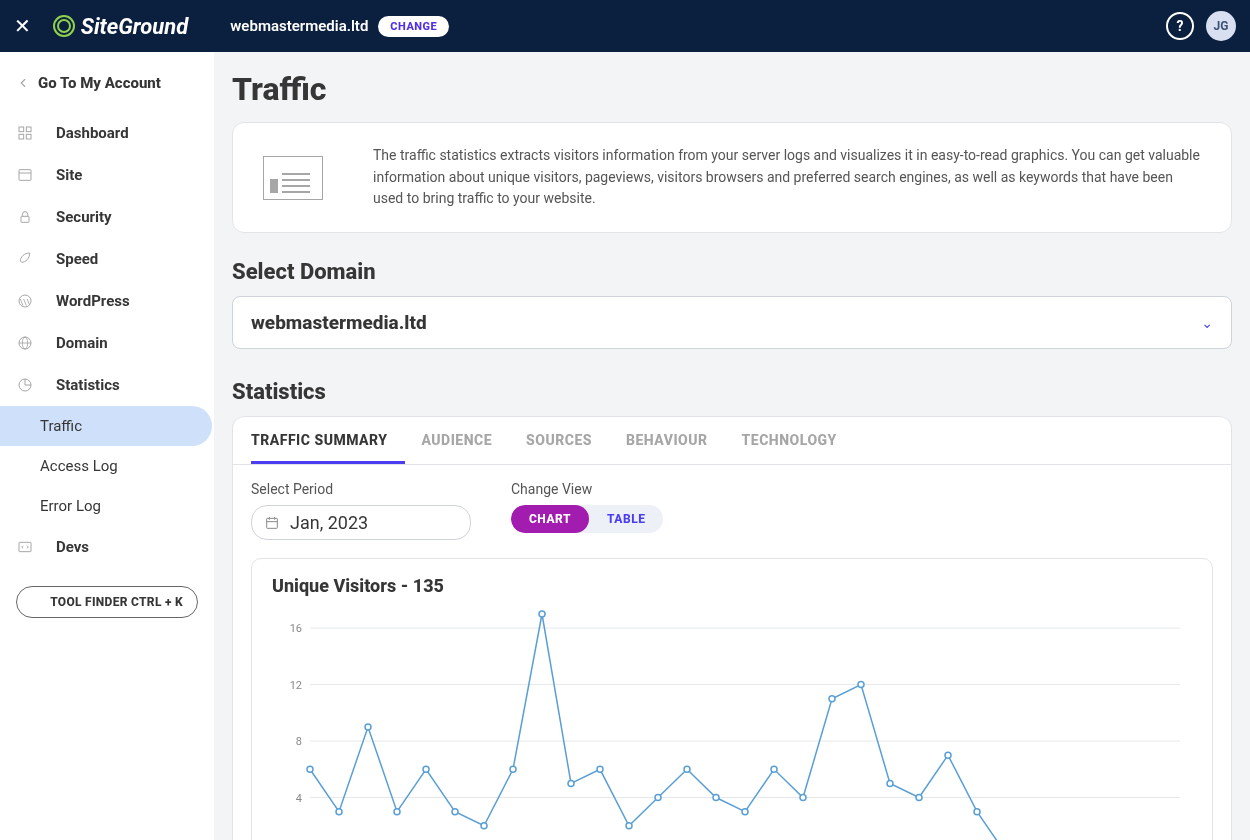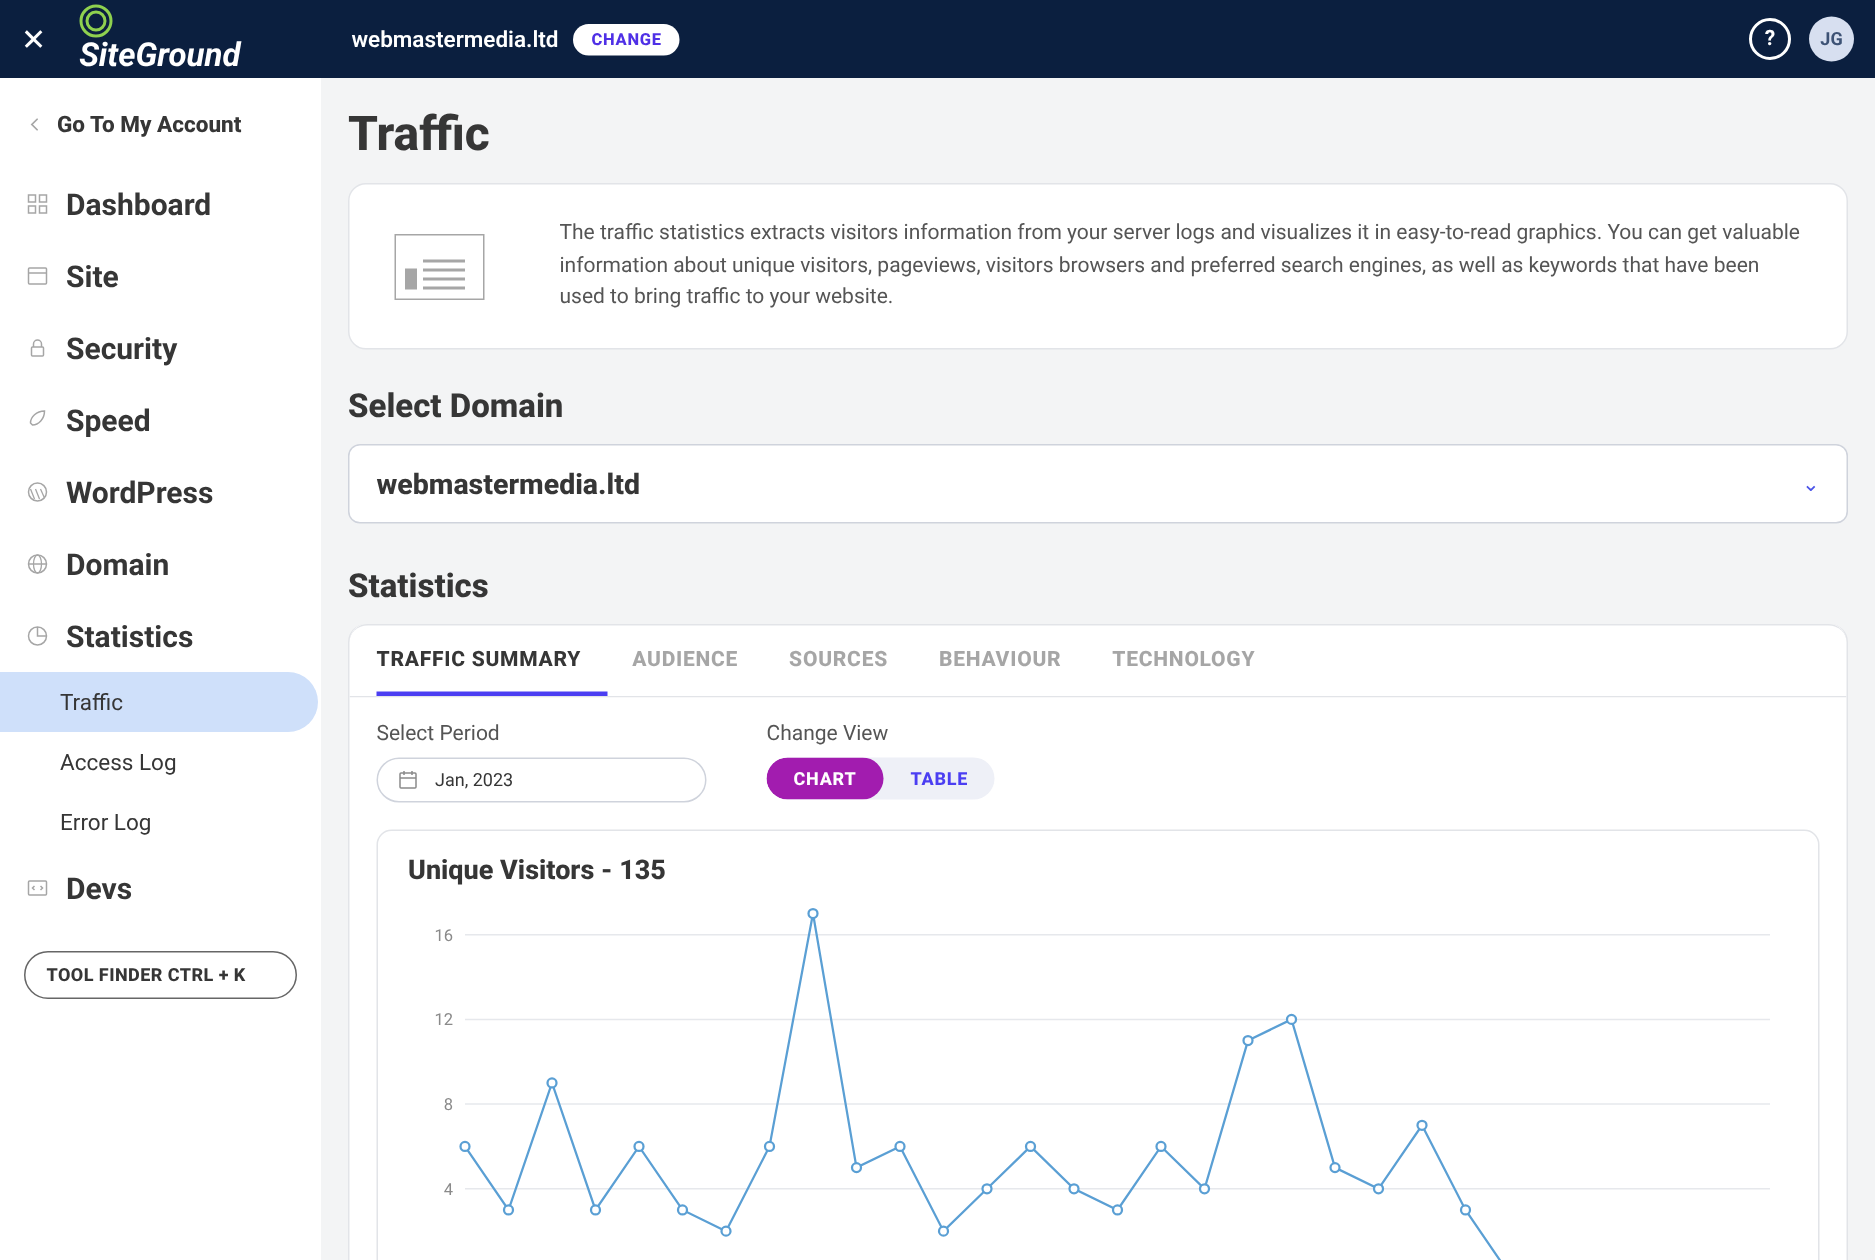--- a/index.html
+++ b/index.html
@@ -1,56 +1,56 @@
 <!DOCTYPE html>
 <html><head>
 <meta charset="utf-8">
 <style>
 * { margin: 0; padding: 0; box-sizing: border-box; font-family: -apple-system, BlinkMacSystemFont, "Segoe UI", Roboto, sans-serif; }
 body { background: #f3f4f5; color: #363636; overflow-x: hidden; }
 .topbar { background: #0b1f3f; height: 52px; display: flex; align-items: center; padding: 0 14px; }
 .close-x { color: #fff; font-size: 20px; font-weight: 300; cursor: pointer; margin-right: 22px; }
-.logo { display: flex; align-items: flex-start; color: #fff; font-weight: 700; font-size: 22px; font-style: italic; margin-right: 74px; flex-direction: column; }
+.logo { display: flex; align-items: center; color: #fff; font-weight: 700; font-size: 22px; font-style: italic; margin-right: 42px; }
 .logo-mark { width: 22px; height: 22px; border-radius: 50%; border: 2px solid #8fd14f; margin-right: 6px; position: relative; display:inline-flex; align-items:center; justify-content:center;}
 .logo-mark::after { content:''; width: 10px; height:10px; border-radius:50%; border:2px solid #8fd14f; }
 .domain-top { color:#fff; font-size:15px; font-weight:600; margin-right:10px; }
 .change-pill { background:#ffffff; color:#4f30e6; font-size:11px; font-weight:800; letter-spacing:0.5px; padding:4px 12px; border-radius:12px; cursor:pointer; }
 .topbar-spacer { flex:1; }
 .help-ico { width:28px; height:28px; border:2px solid #fff; border-radius:50%; color:#fff; display:flex; align-items:center; justify-content:center; font-size:14px; font-weight:700; margin-right:12px; cursor:pointer;}
 .avatar { width:30px; height:30px; border-radius:50%; background:#d7dff0; color:#3d5275; display:flex; align-items:center; justify-content:center; font-size:12px; font-weight:700; cursor:pointer;}
 .layout { display:flex; }
 .sidebar { width:214px; background:#fff; min-height: calc(100vh - 52px); padding-top:16px; }
 .backlink { display:flex; align-items:center; padding: 6px 16px 20px 16px; font-weight:800; font-size:15px; color:#363636; cursor:pointer;}
 .backlink svg { margin-right:8px;}
-.nav-item { display:flex; align-items:center; padding:10px 16px; font-weight:700; font-size:20px; color:#363636; cursor:pointer; gap:10px;}
+.nav-item { display:flex; align-items:center; padding:10px 16px; font-weight:700; font-size:15px; color:#363636; cursor:pointer; gap:22px;}
 .nav-item .ico { width:18px; height:18px; display:flex; align-items:center; justify-content:center; color:#a6a6a6;}
 .nav-item.dim { padding-top: 12px; padding-bottom: 12px;}
 .subgroup { }
 .subitem { padding:11px 16px 11px 40px; font-size:15px; color:#363636; cursor:pointer;}
 .subitem.active { background:#cfe0fa; border-top-right-radius:24px; border-bottom-right-radius:24px; margin-right:2px;}
-.tool-finder { margin:18px 16px; border:1px solid #666; border-radius:18px; padding:8px 14px; font-size:12px; font-weight:800; letter-spacing:0.3px; text-align:left; cursor:pointer; }
+.tool-finder { margin:18px 16px; border:1px solid #666; border-radius:18px; padding:8px 14px; font-size:12px; font-weight:800; letter-spacing:0.3px; text-align:right; cursor:pointer; }
 .main { flex:1; padding:18px 18px 28px 18px; max-width: 1036px; }
 h1.page-title { font-size:32px; font-weight:800; margin-bottom:14px; }
 .info-card { background:#fff; border:1px solid #e2e4e8; border-radius:12px; padding:22px 30px; display:flex; gap:50px; align-items:center; margin-bottom:26px;}
 .info-card .thumb { width:60px; height:44px; border:1px solid #a6a6a6; position:relative; flex-shrink:0;}
 .info-card .thumb::before { content:''; position:absolute; left:6px; bottom:6px; width:8px; height:14px; background:#a6a6a6;}
 .info-card .thumb::after { content:''; position:absolute; left:18px; bottom:6px; width:28px; height:2px; background:#a6a6a6; box-shadow: 0 -6px 0 #a6a6a6, 0 -12px 0 #a6a6a6, 0 -18px 0 #a6a6a6;}
 .info-text { color:#555; font-size:14px; line-height:1.55; }
 .section-label { font-size:22px; font-weight:800; margin-bottom:12px; }
 .domain-select { background:#fff; border:1px solid #cfd3dc; border-radius:8px; padding:14px 18px; display:flex; align-items:center; justify-content:space-between; margin-bottom:30px; cursor:pointer;}
 .domain-select .val { font-size:19px; font-weight:800; }
 .chev { color:#4b54e8; font-size:14px;}
 .stats-card { background:#fff; border:1px solid #e2e4e8; border-radius:12px; border-top:none; }
 .tabs { display:flex; border-bottom:1px solid #e2e4e8; padding: 0 18px; border-top:1px solid #e2e4e8; border-top-left-radius:12px; border-top-right-radius:12px;}
 .tab { padding:15px 18px 13px 0; margin-right: 16px; font-size:14px; font-weight:800; letter-spacing:0.5px; color:#a6a6a6; cursor:pointer; border-bottom:3px solid transparent;}
 .tab.active { color:#363636; border-bottom-color:#4b3ef2; }
 .controls { display:flex; gap:40px; padding:16px 18px 4px 18px;}
 .control-group { display:flex; flex-direction:column; gap:8px;}
 .control-label { font-size:14px; color:#555;}
-.period-input { border:1px solid #cfd3dc; border-radius:16px; padding:6px 16px 6px 12px; display:flex; align-items:center; gap:10px; font-size:12px; min-width:220px; cursor:pointer;}
+.period-input { border:1px solid #cfd3dc; border-radius:16px; padding:6px 16px 6px 12px; display:flex; align-items:center; gap:10px; font-size:18px; min-width:220px; cursor:pointer;}
 .view-toggle { display:flex; background:#eef0f7; border-radius:16px; overflow:hidden;}
 .view-btn { padding:7px 18px; font-size:12px; font-weight:800; letter-spacing:0.5px; cursor:pointer; color:#4b3ef2;}
 .view-btn.active { background:#a21caf; color:#fff; border-radius:16px;}
 .chart-box { margin:14px 18px 22px 18px; border:1px solid #e2e4e8; border-radius:10px; padding:16px 20px 18px 20px;}
 .chart-title { font-size:18px; font-weight:800; margin-bottom:8px;}
 .chart-area { position:relative; width:100%; }
 svg.linechart { width:100%; height:auto; display:block;}
 .axis-text { font-size:11px; fill:#8a8a8a; }
 .grid-line { stroke:#e6e8ec; stroke-width:1;}
 .data-line { stroke:#5a9fd4; stroke-width:1.5; fill:none;}

